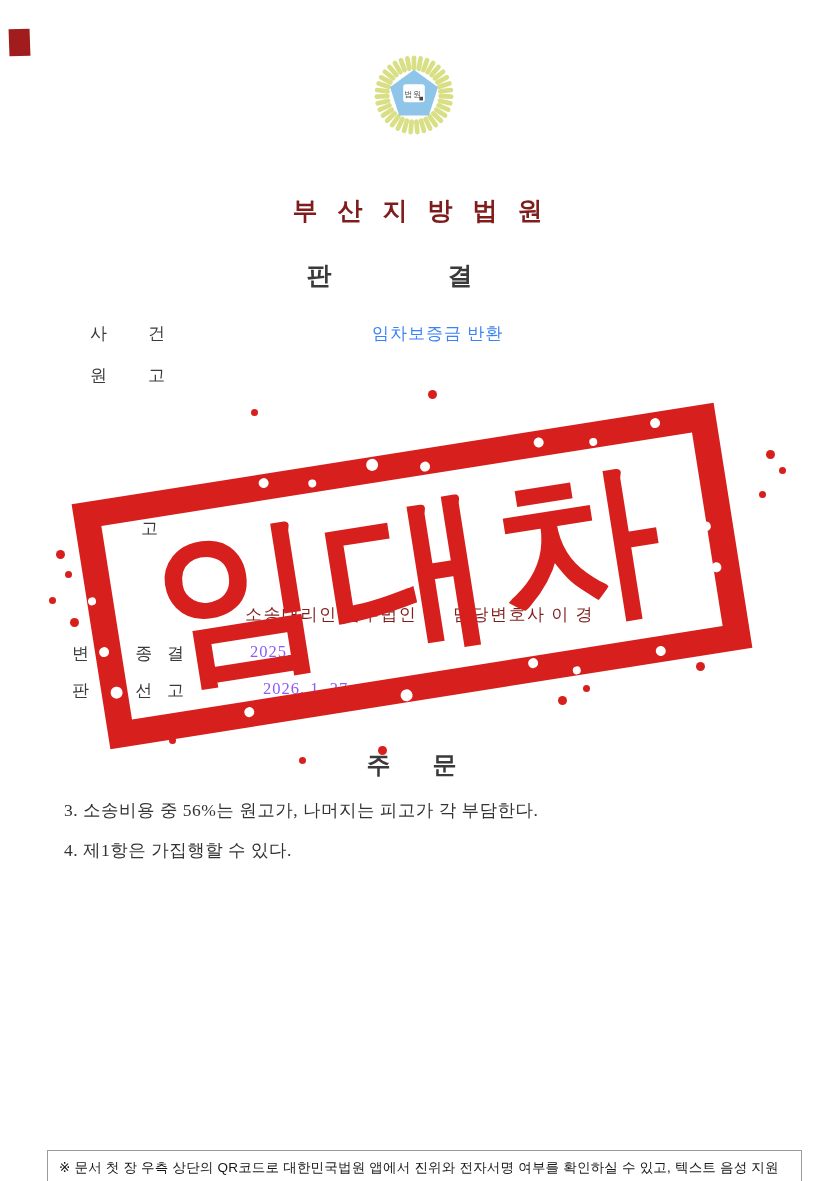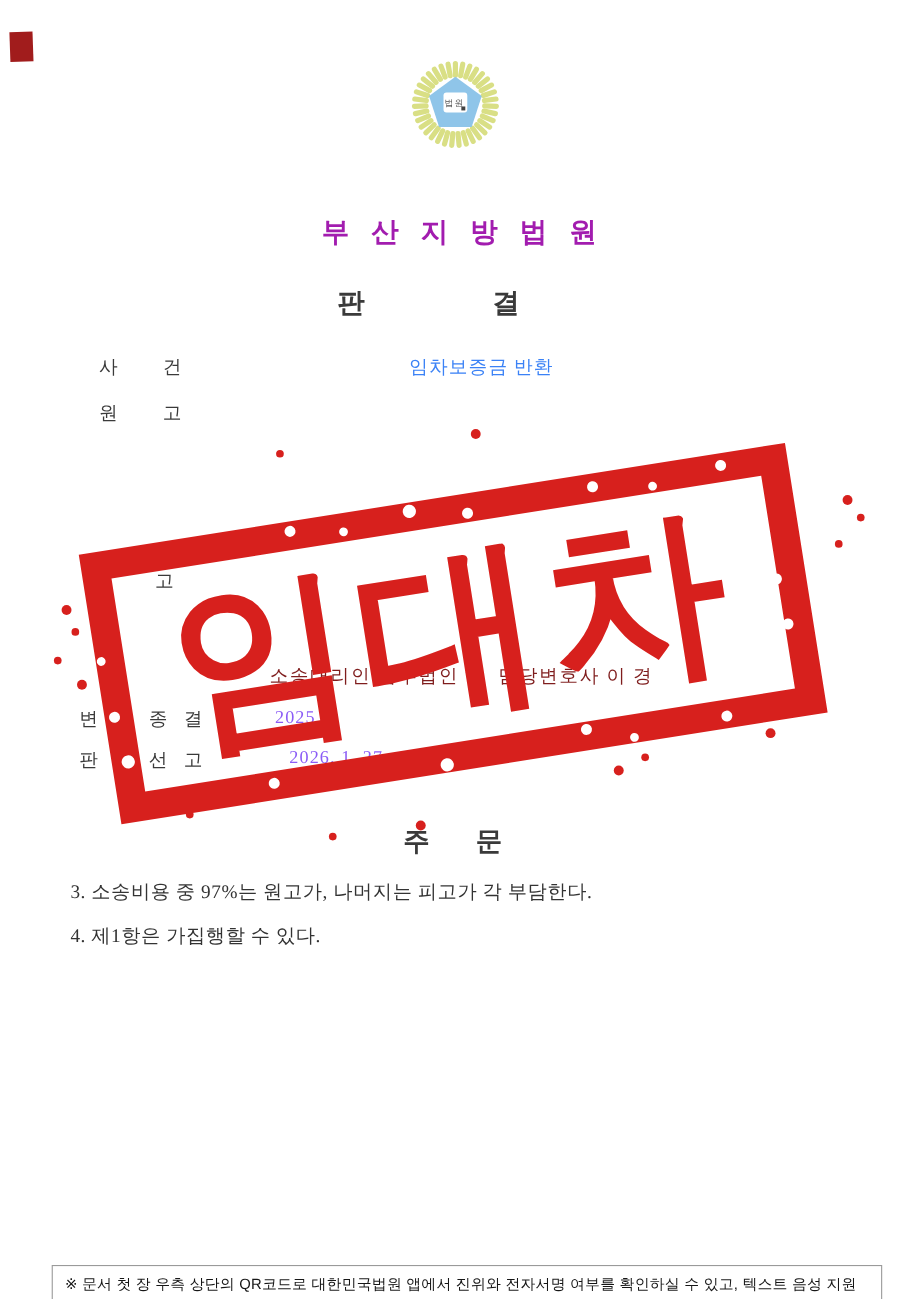--- a/index.html
+++ b/index.html
@@ -9,21 +9,21 @@
     font-family:"Liberation Serif","DejaVu Serif",serif;
   }
   
   .corner-mark{position:absolute;left:9px;top:29px;width:21px;height:27px;
     background:#a11c1c;transform:rotate(-2deg);}
   
   .emblem{position:absolute;left:369px;top:50px;width:90px;height:90px;}
   .emblem svg{width:100%;height:100%;}
   
   .court-name{position:absolute;top:194px;left:0;right:0;text-align:center;
-    font-size:25px;font-weight:600;letter-spacing:20px;padding-left:20px;color:#a21caf;}
+    font-size:25px;font-weight:600;letter-spacing:20px;padding-left:20px;color:#7f1d1d;}
   .doc-title{position:absolute;top:259px;left:0;right:56px;display:flex;
     justify-content:center;gap:116px;font-size:25px;font-weight:600;color:#3a3a3a;}
   
   .char-label{position:absolute;display:flex;justify-content:space-between;
     font-size:17px;color:#3a3a3a;}
   .row-value{position:absolute;font-size:17px;letter-spacing:1px;color:#3b82f6;}
   .attorney{position:absolute;left:245px;top:603px;font-size:17px;
     letter-spacing:1.5px;white-space:pre;color:#7f1d1d;}
   .date-value{position:absolute;font-size:16.5px;letter-spacing:1px;color:#8b5cf6;}
   
@@ -151,21 +151,21 @@
   <span>선</span>
   <span>고</span>
 </div>
 <div class="date-value" style="left:263px;top:679px;font-family:Liberation Serif, serif;">2026. 1. 27.</div>
 
 <div class="order-heading">
   <span>주</span>
   <span>문</span>
 </div>
 <div class="order-items">
-  <div class="item">3. 소송비용 중 97%는 원고가, 나머지는 피고가 각 부담한다.</div>
+  <div class="item">3. 소송비용 중 56%는 원고가, 나머지는 피고가 각 부담한다.</div>
   <div class="item">4. 제1항은 가집행할 수 있다.</div>
 </div>
 
 <div class="footer-box">
   <span>※ 문서 첫 장 우측 상단의 QR코드로 대한민국법원 앱에서 진위와 전자서명 여부를 확인하실 수 있고, 텍스트 음성 지원을 받으실 수 있습니다. 또한 전자소송포털 및 각급 법원 민원실에 설치된 사건검색 컴퓨터의 발급문서(번호)조회 메뉴에서 문서 좌측 하단의 발급번호를 이용하여 위,변조 여부를 확인하실 수 있습니다.</span>
 </div>
 
 <div class="speckle-r"></div>
 <div class="stamp">
   <div class="stamp-text">임대차</div>

